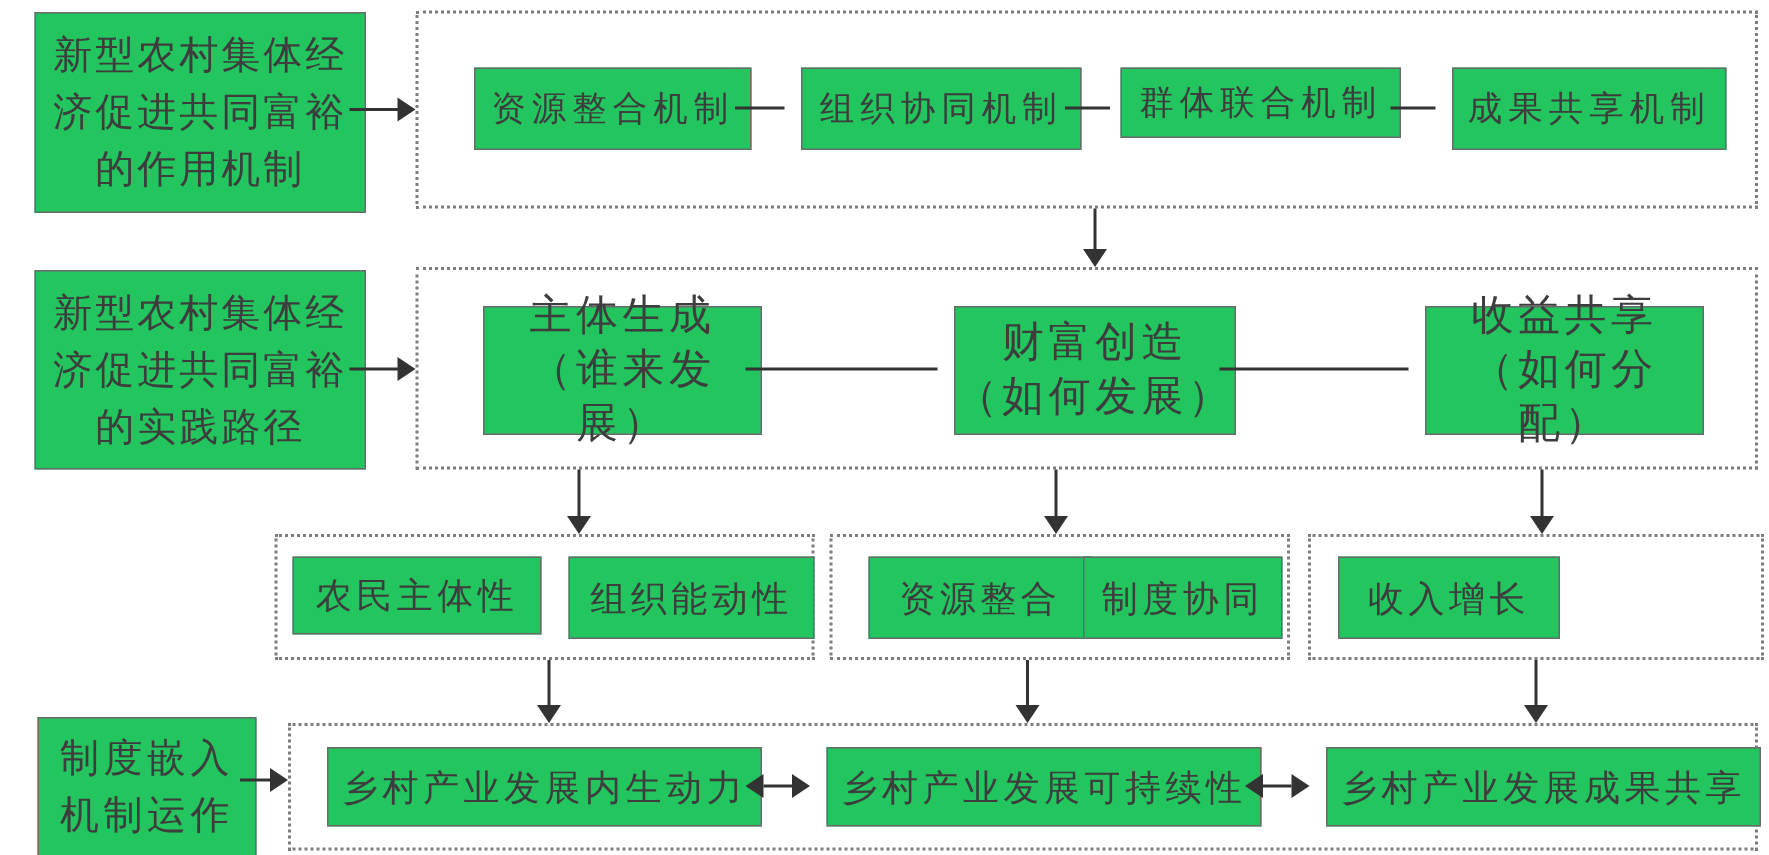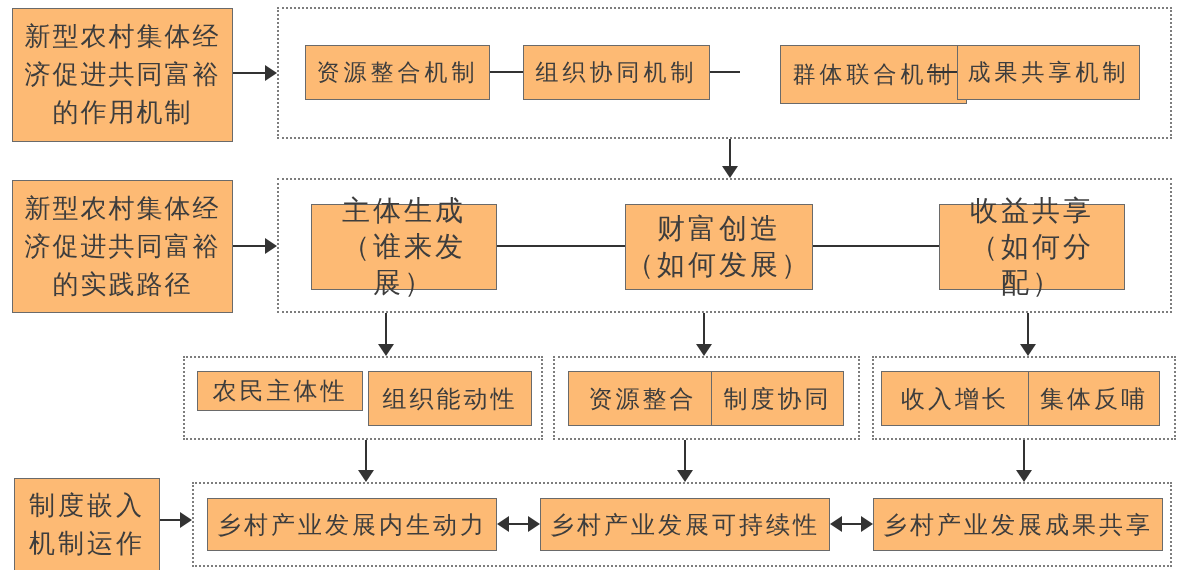--- a/index.html
+++ b/index.html
@@ -9,24 +9,25 @@
     --arrow:#333333;
     --bg:#ffffff;
   }
   html,body{margin:0;padding:0;background:var(--bg);}
   .canvas{
     position:relative;width:1179px;height:570px;background:var(--bg);
     font-family:"Liberation Serif","DejaVu Serif",serif;color:var(--text);
     overflow:hidden;
   }
   .box{
-    position:absolute;box-sizing:border-box;background:#fdba74;
+    position:absolute;box-sizing:border-box;background:#22c55e;
     border:1.5px solid var(--box-border);
     display:flex;align-items:center;justify-content:center;
     text-align:center;
+    margin-left:11px;
   }
   .dashed{
     position:absolute;box-sizing:border-box;
     border:2px dotted var(--dash);background:transparent;
   }
   .side-box{white-space:pre-line;font-size:26px;line-height:38px;letter-spacing:2px;}
   .mech-box{font-size:23px;letter-spacing:4px;}
   .path-box{font-size:28px;line-height:36px;letter-spacing:3px;}
   .factor-box{font-size:24px;letter-spacing:3px;}
   .outcome-box{font-size:24px;letter-spacing:3px;text-align:right;}
@@ -61,21 +62,21 @@
     <div class="shaft"></div>
     <div class="head"></div>
   </div>
 
   <div class="dashed" style="left:277px;top:7px;width:895px;height:132px"></div>
 
   <div class="box mech-box" style="left:305px;top:45px;width:185px;height:55px">资源整合机制</div>
   <div class="hline" style="left:490px;top:71px;width:33px"></div>
   <div class="box mech-box" style="left:523px;top:45px;width:187px;height:55px">组织协同机制</div>
   <div class="hline" style="left:710px;top:71px;width:30px"></div>
-  <div class="box mech-box" style="left:780px;top:45px;width:187px;height:59px">群体联合机制</div>
+  <div class="box mech-box" style="left:736px;top:45px;width:187px;height:47px">群体联合机制</div>
   <div class="hline" style="left:927px;top:71px;width:30px"></div>
   <div class="box mech-box" style="left:957px;top:45px;width:183px;height:55px">成果共享机制</div>
 
   <div class="arrow-down" style="left:722px;top:139px;height:39px">
     <div class="shaft"></div>
     <div class="head"></div>
   </div>
 
   <div class="box side-box" style="left:12px;top:180px;width:221px;height:133px">新型农村集体经
 济促进共同富裕
@@ -116,30 +117,29 @@
   <div class="arrow-down" style="left:696px;top:313px;height:43px">
     <div class="shaft"></div>
     <div class="head"></div>
   </div>
   <div class="arrow-down" style="left:1020px;top:313px;height:43px">
     <div class="shaft"></div>
     <div class="head"></div>
   </div>
 
   <div class="dashed" style="left:183px;top:356px;width:360px;height:84px"></div>
-  <div class="box factor-box" style="left:197px;top:371px;width:166px;height:40px">农民主体性</div>
+  <div class="box factor-box" style="left:184px;top:371px;width:166px;height:52px">农民主体性</div>
   <div class="box factor-box" style="left:368px;top:371px;width:164px;height:55px">组织能动性</div>
 
   <div class="dashed" style="left:553px;top:356px;width:307px;height:84px"></div>
   <div class="box factor-box" style="left:568px;top:371px;width:149px;height:55px">资源整合</div>
   <div class="box factor-box" style="left:711px;top:371px;width:133px;height:55px">制度协同</div>
 
   <div class="dashed" style="left:872px;top:356px;width:304px;height:84px"></div>
   <div class="box factor-box" style="left:881px;top:371px;width:148px;height:55px">收入增长</div>
-  <div class="box factor-box" style="left:1028px;top:371px;width:132px;height:55px">集体反哺</div>
 
   <div class="arrow-down" style="left:358px;top:440px;height:42px">
     <div class="shaft"></div>
     <div class="head"></div>
   </div>
   <div class="arrow-down" style="left:677px;top:440px;height:42px">
     <div class="shaft"></div>
     <div class="head"></div>
   </div>
   <div class="arrow-down" style="left:1016px;top:440px;height:42px">

